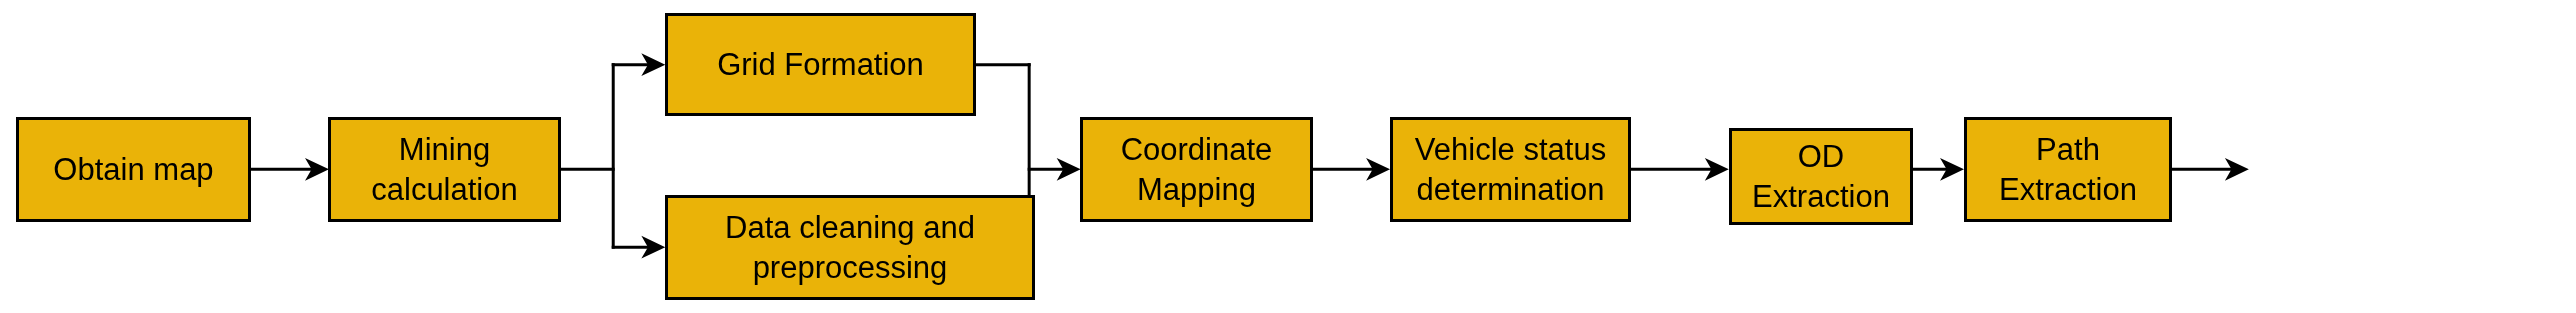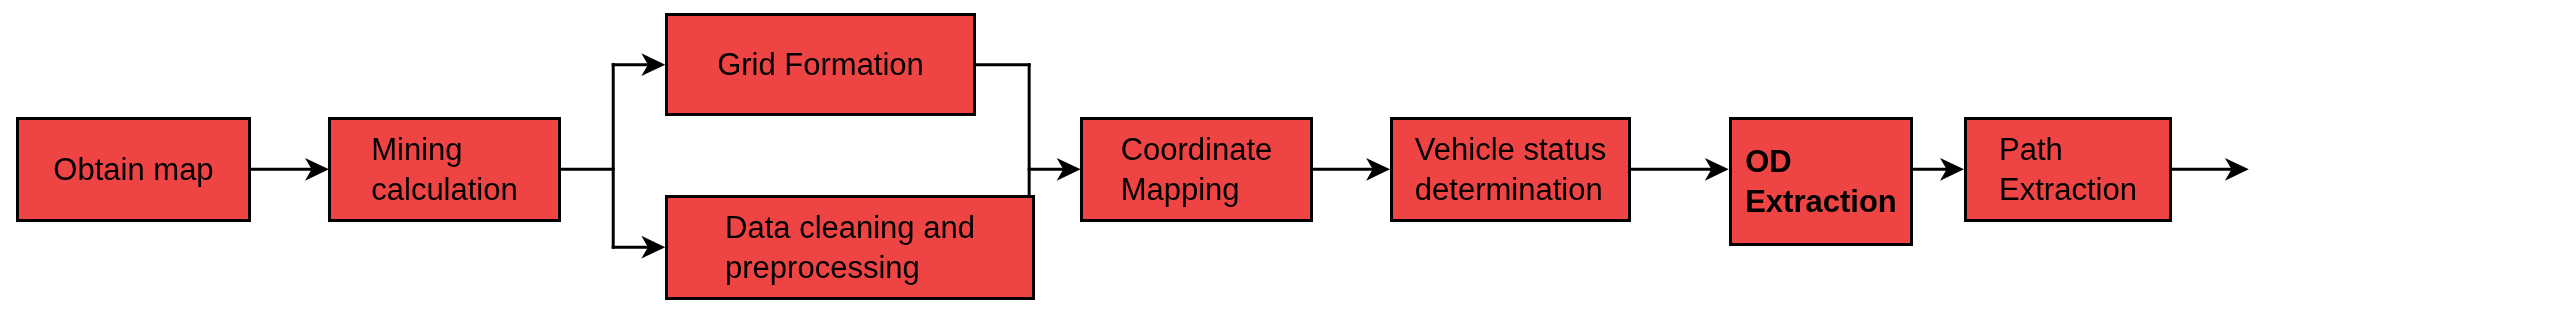--- a/index.html
+++ b/index.html
@@ -12,25 +12,26 @@
     width: 2576px;
     height: 313px;
     background: #ffffff;
     font-family: "Liberation Sans", sans-serif;
     overflow: hidden;
   }
   .node {
     position: absolute;
     box-sizing: border-box;
     border: 3px solid #000000;
-    background: #ef4444;
+    background: #eab308;
     color: #000000;
     display: flex;
     align-items: center;
     justify-content: center;
+    text-align: center;
     font-size: 31px;
     line-height: 40px;
     white-space: pre-line;
   }
   .connectors {
     position: absolute;
     left: 0;
     top: 0;
     width: 2576px;
     height: 313px;
@@ -46,21 +47,21 @@
     fill: #000000;
     stroke: none;
   }
   
   .n0 { left: 16px;   top: 117px; width: 235px; height: 105px; }
   .n1 { left: 328px;  top: 117px; width: 233px; height: 105px; }
   .n2 { left: 665px; top: 13px;  width: 311px; height: 103px; }
   .n3 { left: 665px; top: 195px; width: 370px; height: 105px; }
   .n4 { left: 1080px; top: 117px; width: 233px; height: 105px; }
   .n5 { left: 1390px; top: 117px; width: 241px; height: 105px; }
-  .n6 { left: 1729px; top: 117px; width: 184px; height: 129px; font-weight: bold; }
+  .n6 { left: 1729px; top: 128px; width: 184px; height: 97px; }
   .n7 { left: 1964px; top: 117px; width: 208px; height: 105px; }
   .n8 { left: 2250px; top: 117px; width: 308px; height: 105px; }
 </style>
 </head>
 <body>
 
 <div class="canvas">
 
   <svg class="connectors" width="2576" height="313" viewBox="0 0 4301 523" xmlns="http://www.w3.org/2000/svg">
 

